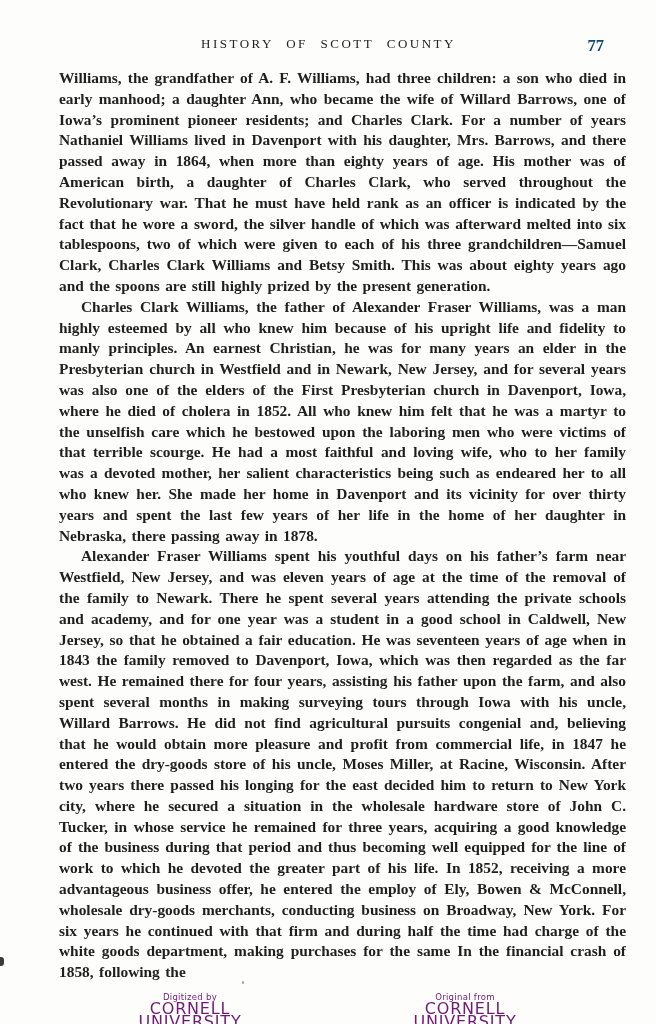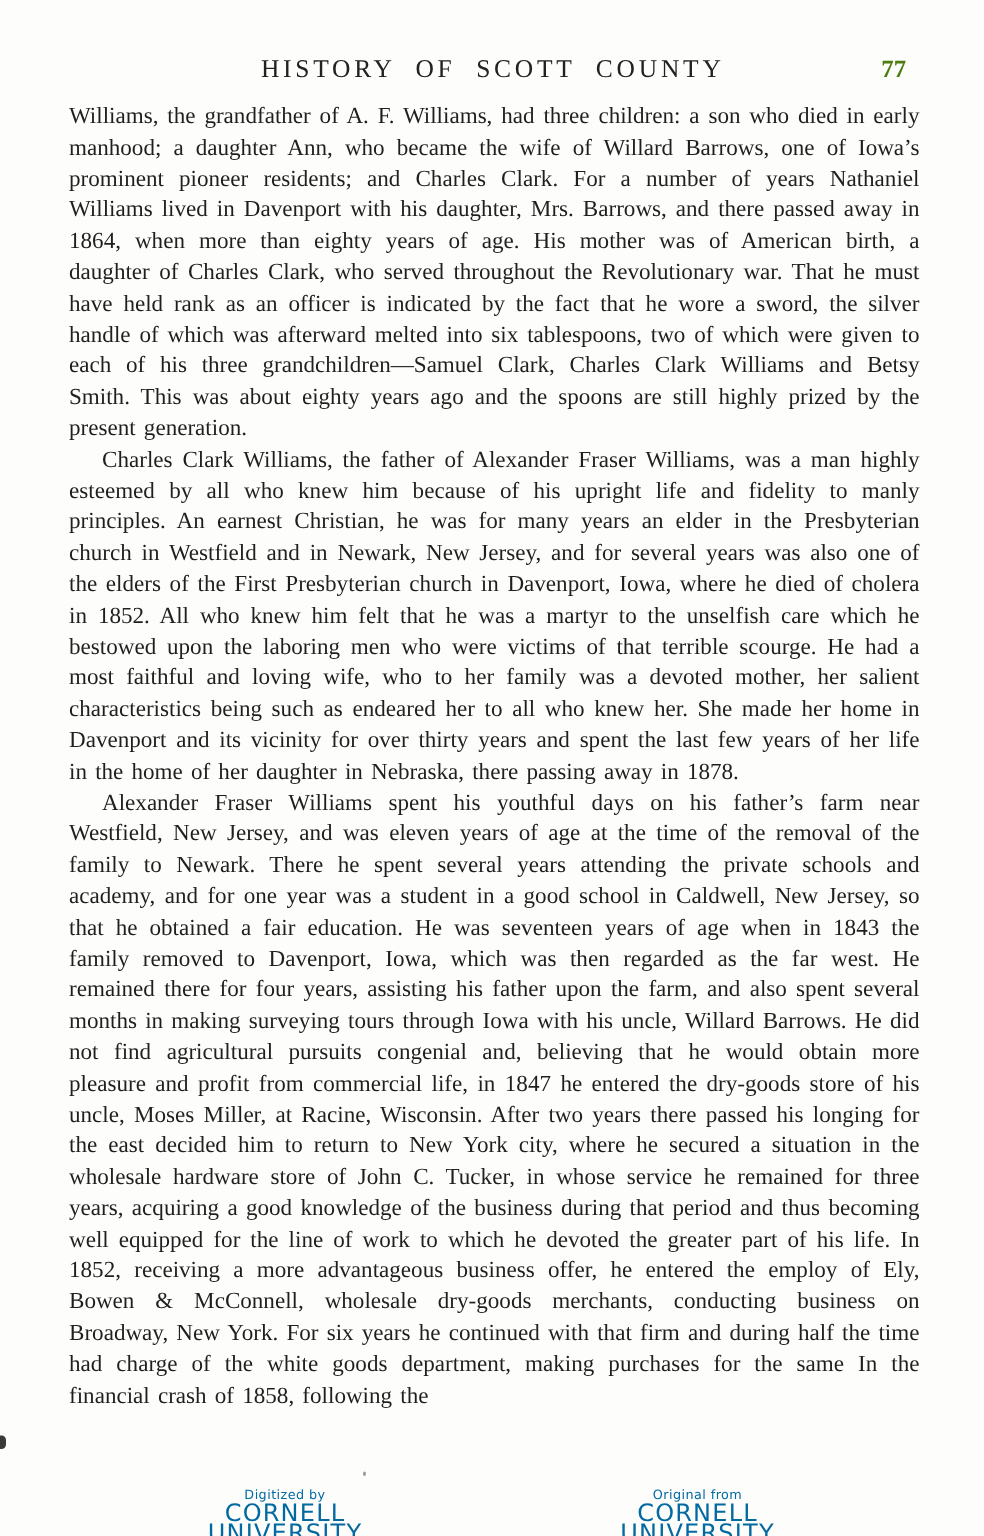--- a/index.html
+++ b/index.html
@@ -19,39 +19,40 @@
   
   .running-head {
     position: absolute;
     top: 36px;
     left: 45px;
     width: 567px;
     height: 24px;
   }
   .head-title {
     text-align: center;
-    font-size: 17px;
+    font-size: 13px;
     letter-spacing: 2.5px;
     word-spacing: 7px;
     color: #222222;
   }
   .page-number {
     position: absolute;
     top: 0;
     right: 8px;
     font-size: 16.5px;
     font-weight: bold;
-    color: #4d7c0f;
+    color: #0c4a6e;
   }
   
   .body-text {
     position: absolute;
     top: 68px;
-    left: 46px;
+    left: 59px;
     width: 567px;
+    font-weight: bold;
   }
   .para {
     margin: 0;
     text-align: justify;
     font-size: 15.4px;
     line-height: 20.8px;
     word-spacing: 1.6px;
     text-indent: 22px;
     color: #1f1f1f;
   }
@@ -78,21 +79,21 @@
     border-radius: 50%;
   }
   
   .scan-footer {
     position: absolute;
     top: 992px;
     left: 0;
     width: 656px;
     height: 26px;
     font-family: "DejaVu Sans", "Liberation Sans", sans-serif;
-    color: #0369a1;
+    color: #701a75;
   }
   .stamp {
     position: absolute;
     text-align: center;
     width: 160px;
   }
   .stamp-left  { left: 110px; }
   .stamp-right { left: 385px; text-align: center; }
   .stamp-line1 {
     font-size: 8.5px;

